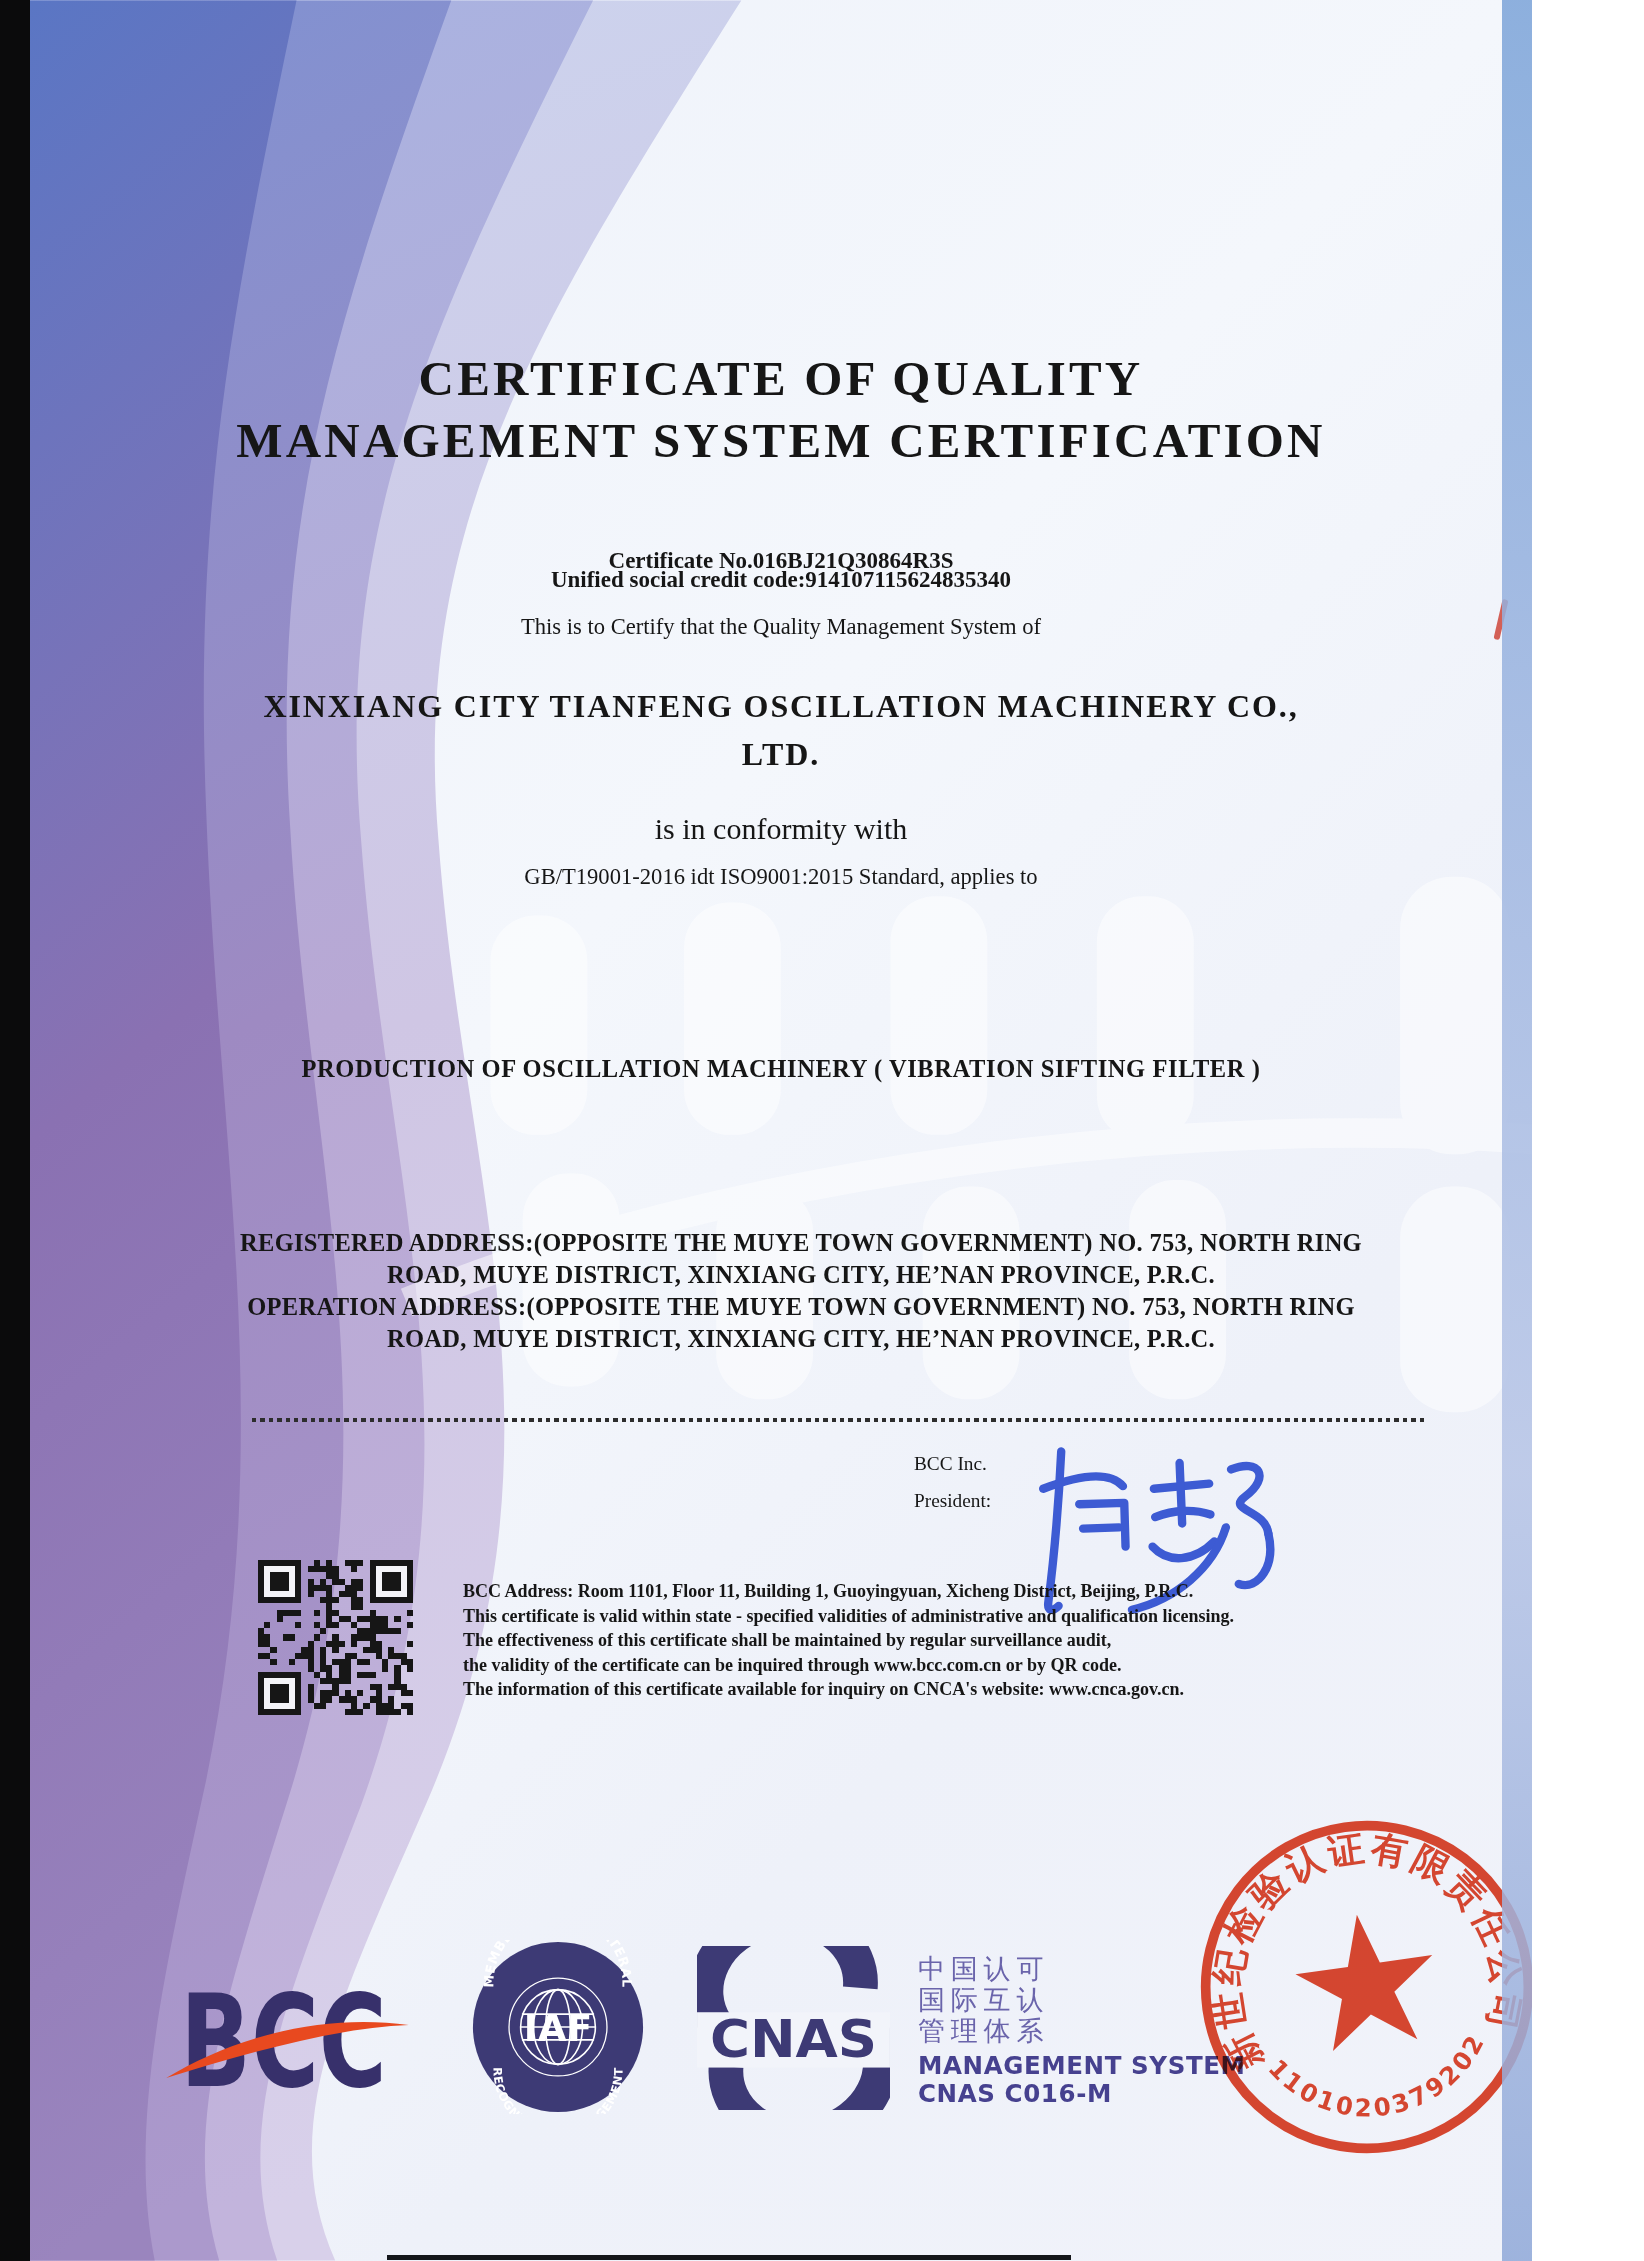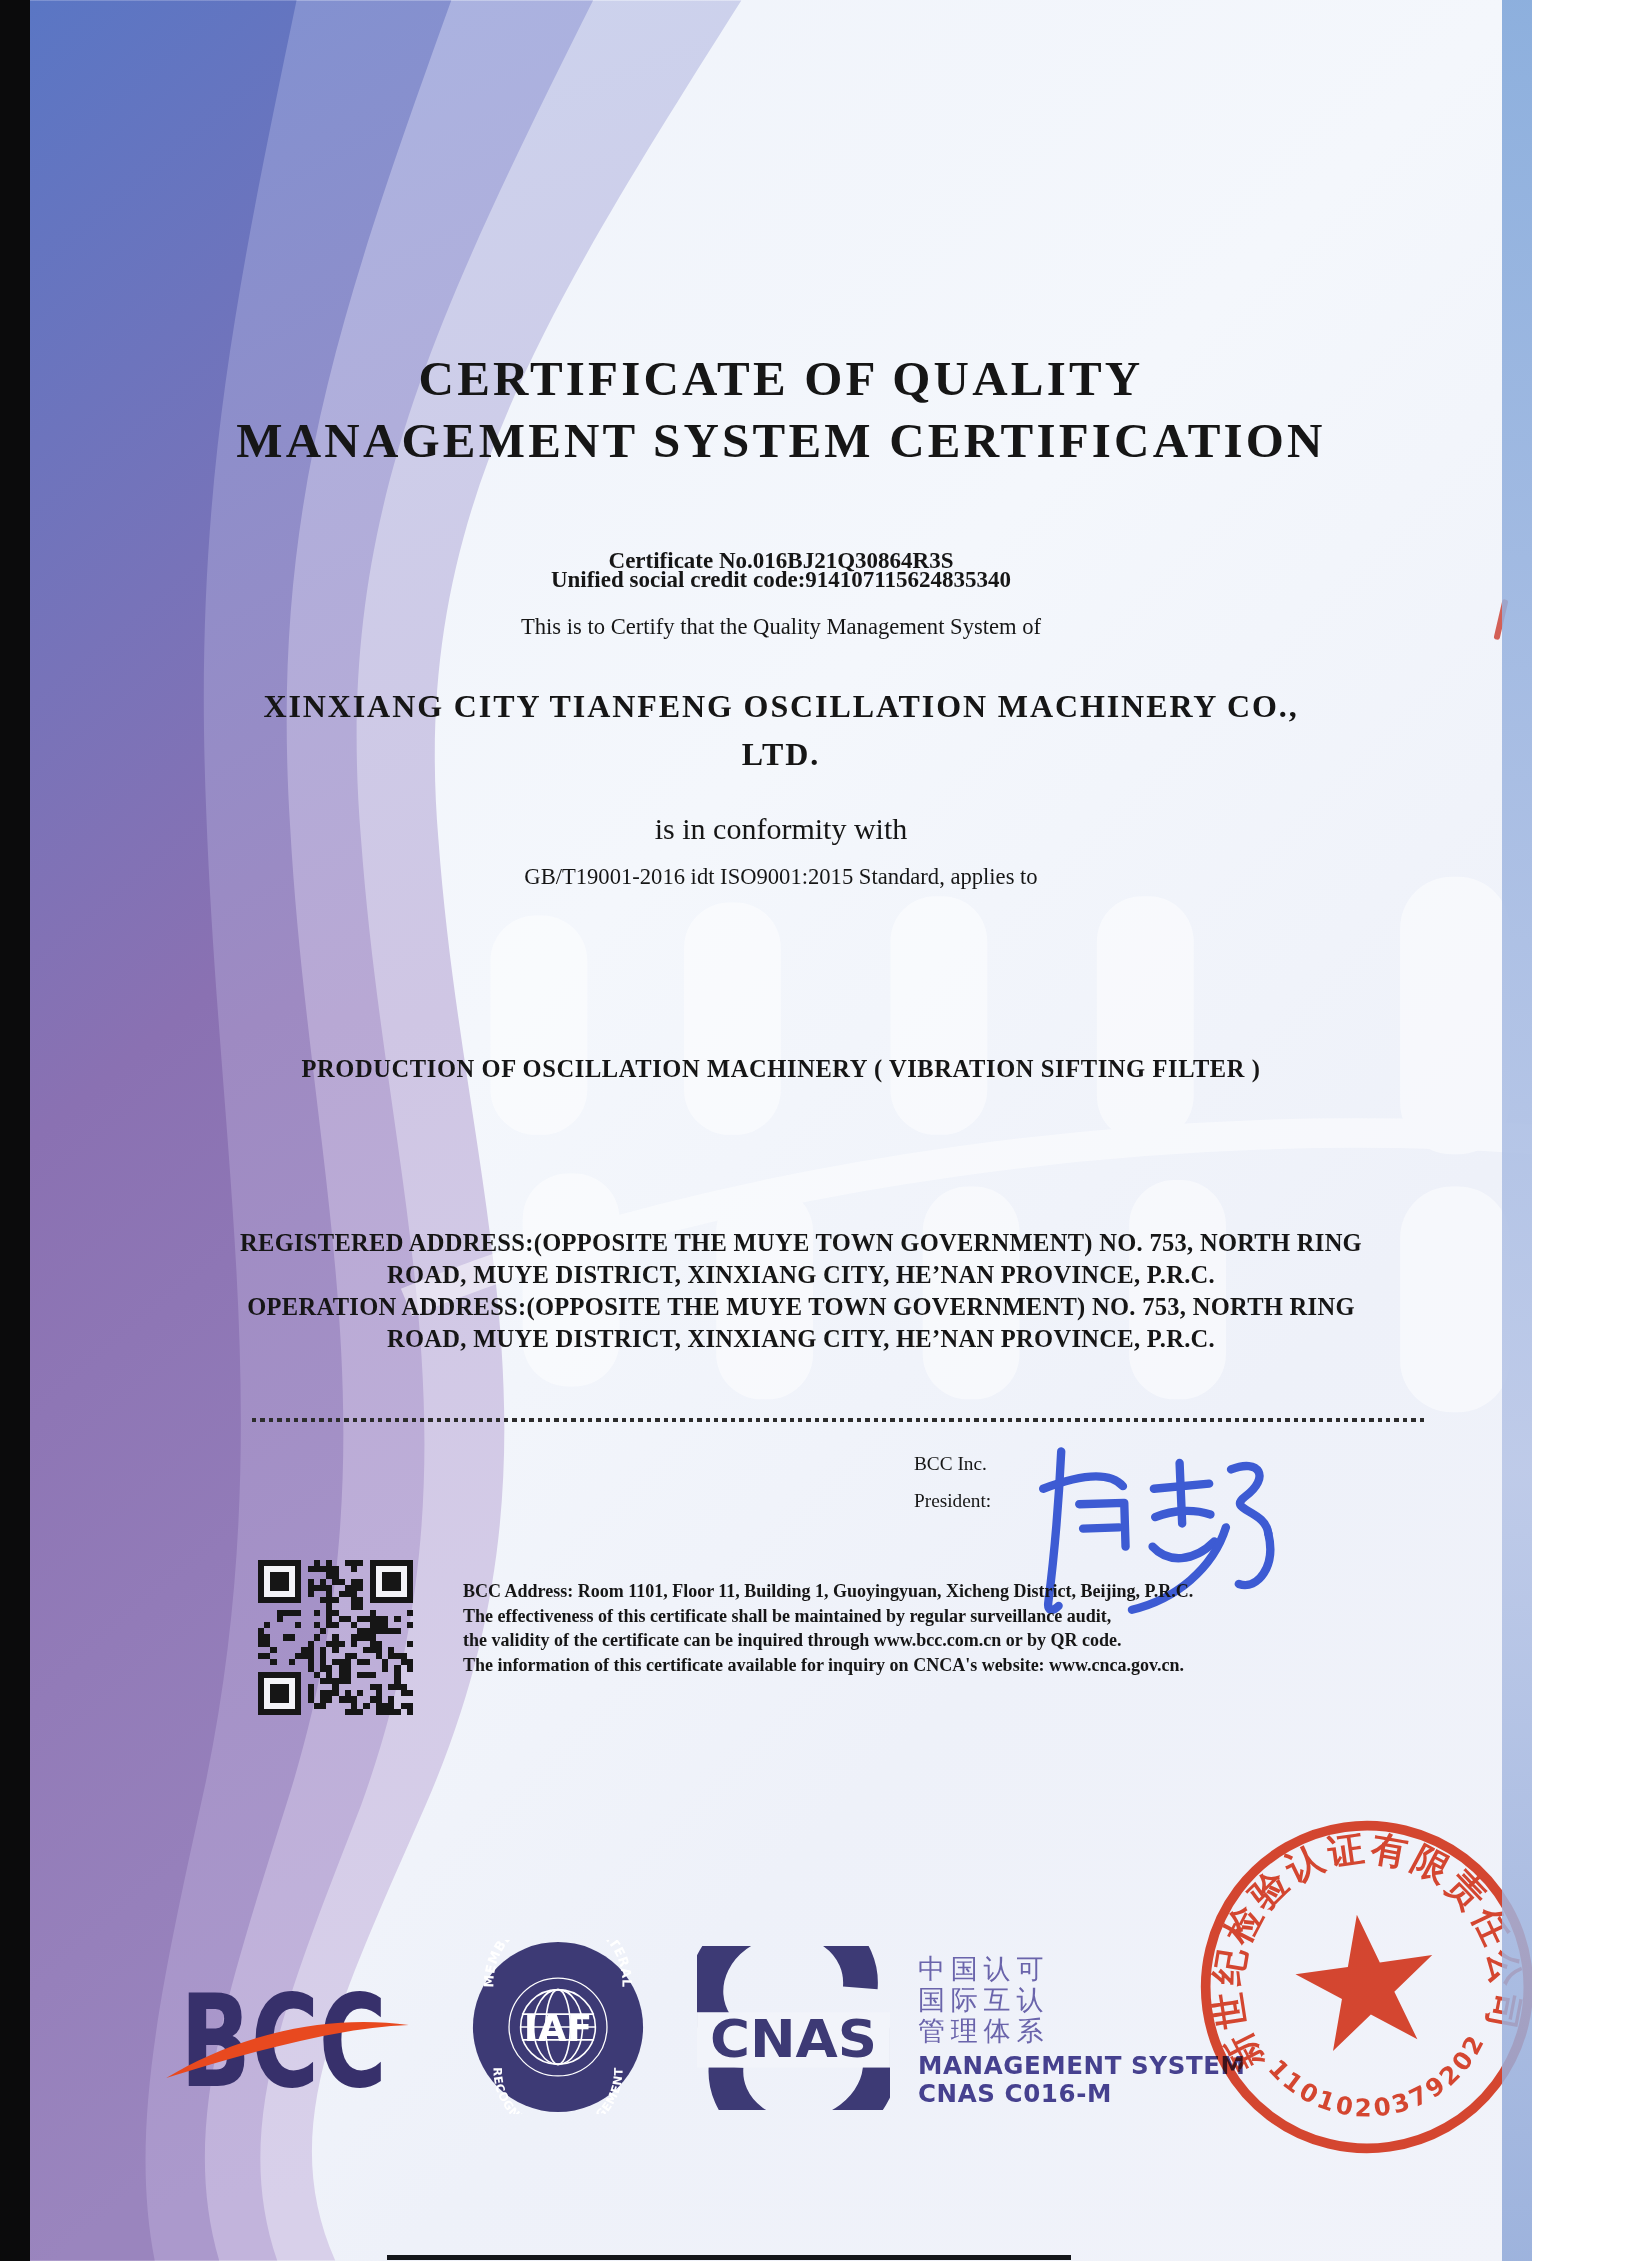--- a/index.html
+++ b/index.html
@@ -336,20 +336,21 @@
         <rect x="19" y="1" width="5" height="5" fill="#f4f4f8"></rect>
         <rect x="20" y="2" width="3" height="3" fill="#161616"></rect>
         <rect x="0" y="18" width="7" height="7" fill="#161616"></rect>
         <rect x="1" y="19" width="5" height="5" fill="#f4f4f8"></rect>
         <rect x="2" y="20" width="3" height="3" fill="#161616"></rect>
       </svg>
   </div>
 
   <div class="abs footer-text">
     <div>BCC Address: Room 1101, Floor 11, Building 1, Guoyingyuan, Xicheng District, Beijing, P.R.C.</div>
+    <div>This certificate is valid within state - specified validities of administrative and qualification licensing.</div>
     <div>The effectiveness of this certificate shall be maintained by regular surveillance audit,</div>
     <div>the validity of the certificate can be inquired through www.bcc.com.cn or by QR code.</div>
     <div>The information of this certificate available for inquiry on CNCA's website: www.cnca.gov.cn.</div>
   </div>
 
   <svg class="abs" style="left:161px;top:1967px;" width="271" height="142" viewBox="0 0 420 220">
     <text x="30" y="184" font-size="200" font-weight="bold" fill="#37306b" textLength="320" lengthAdjust="spacingAndGlyphs">BCC</text>
     <path fill="#e8491f" d="M8,172 C120,104 260,72 384,90 C272,94 130,134 8,172 Z"></path>
   </svg>
 

